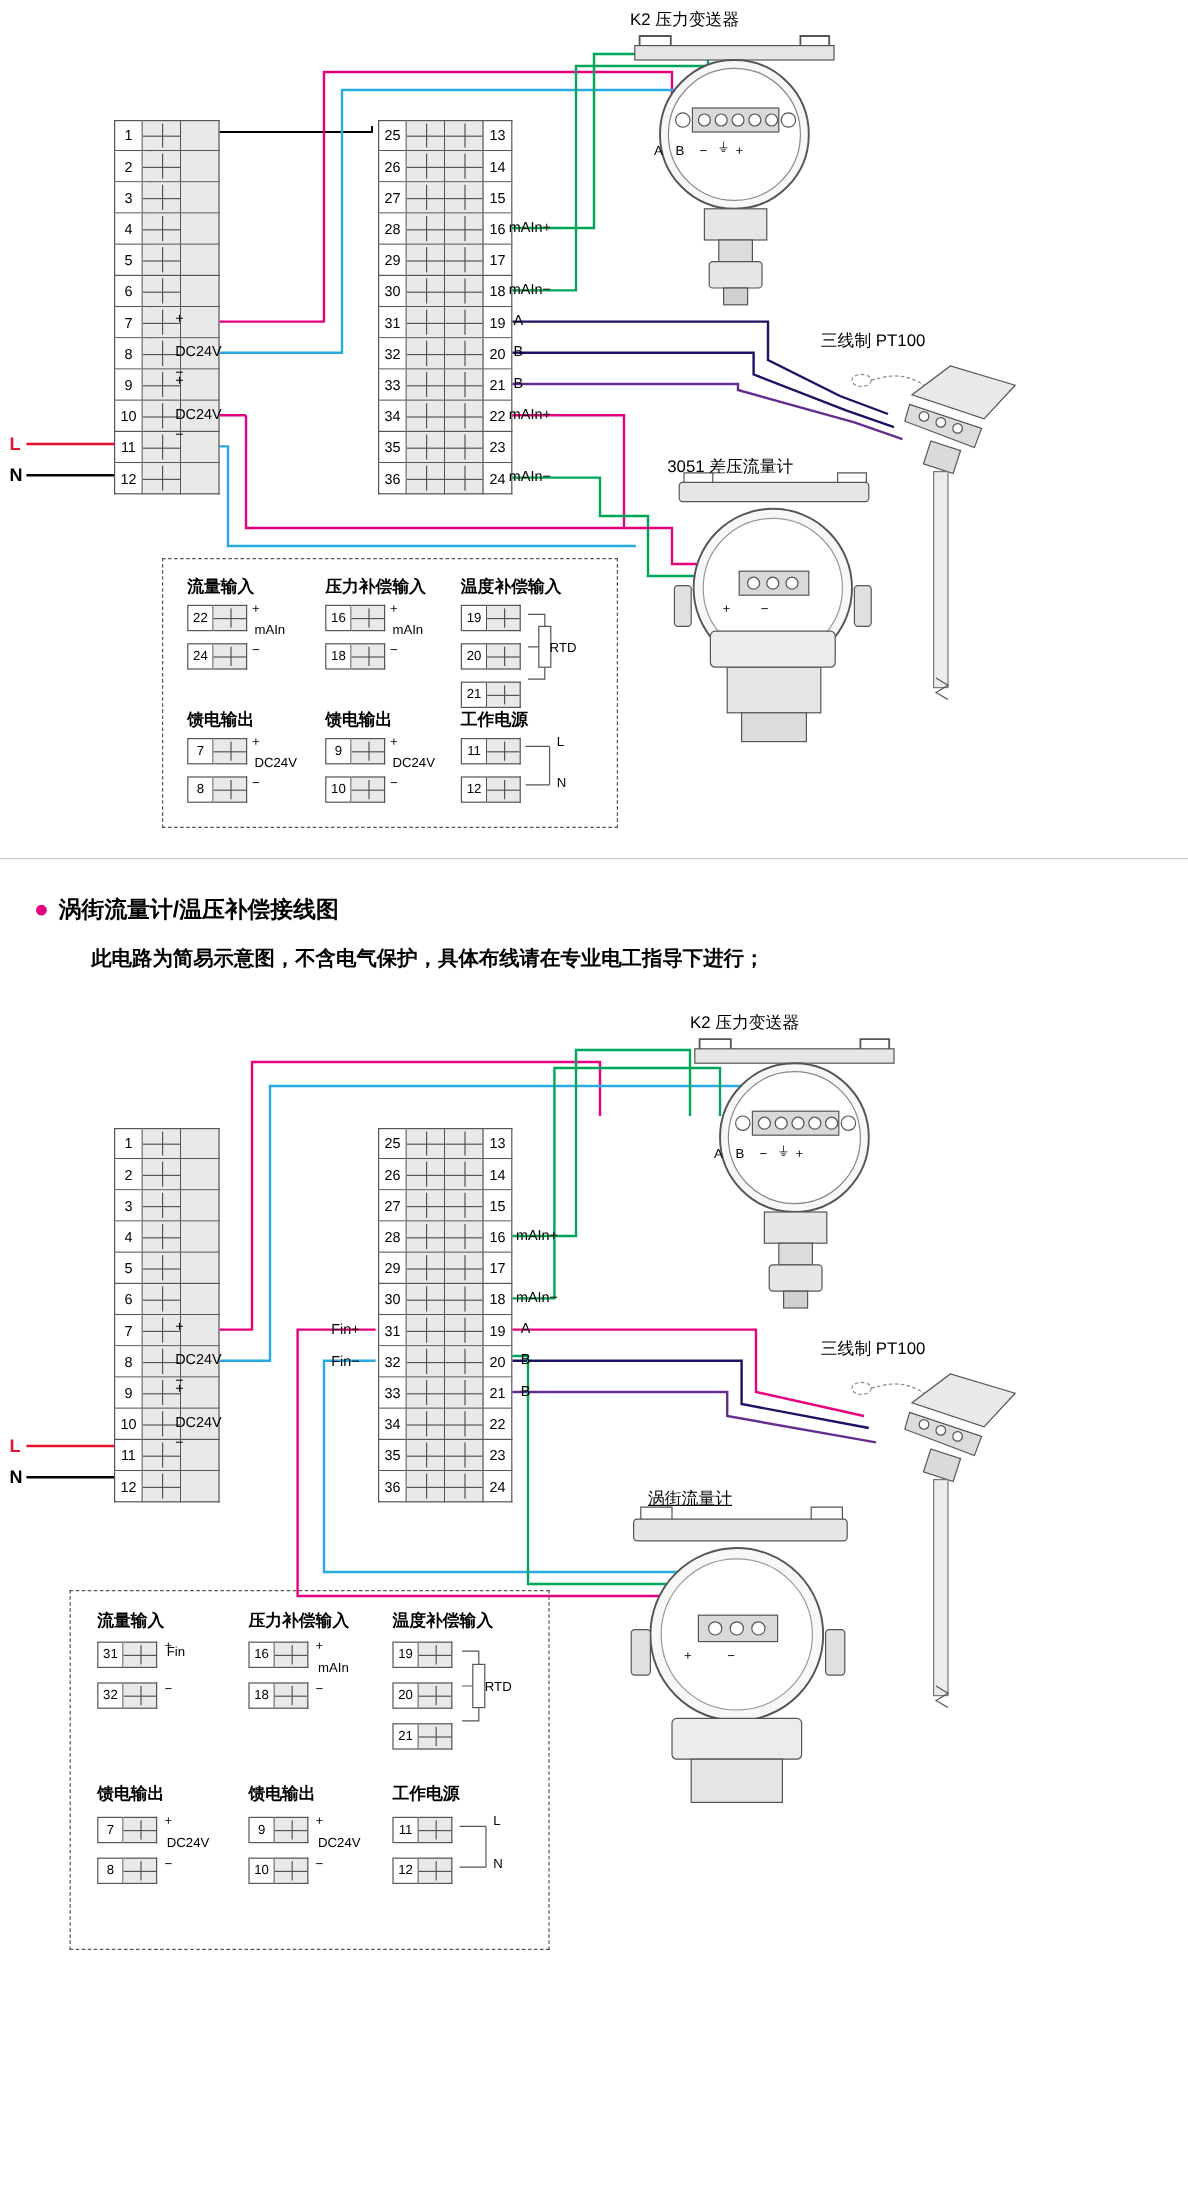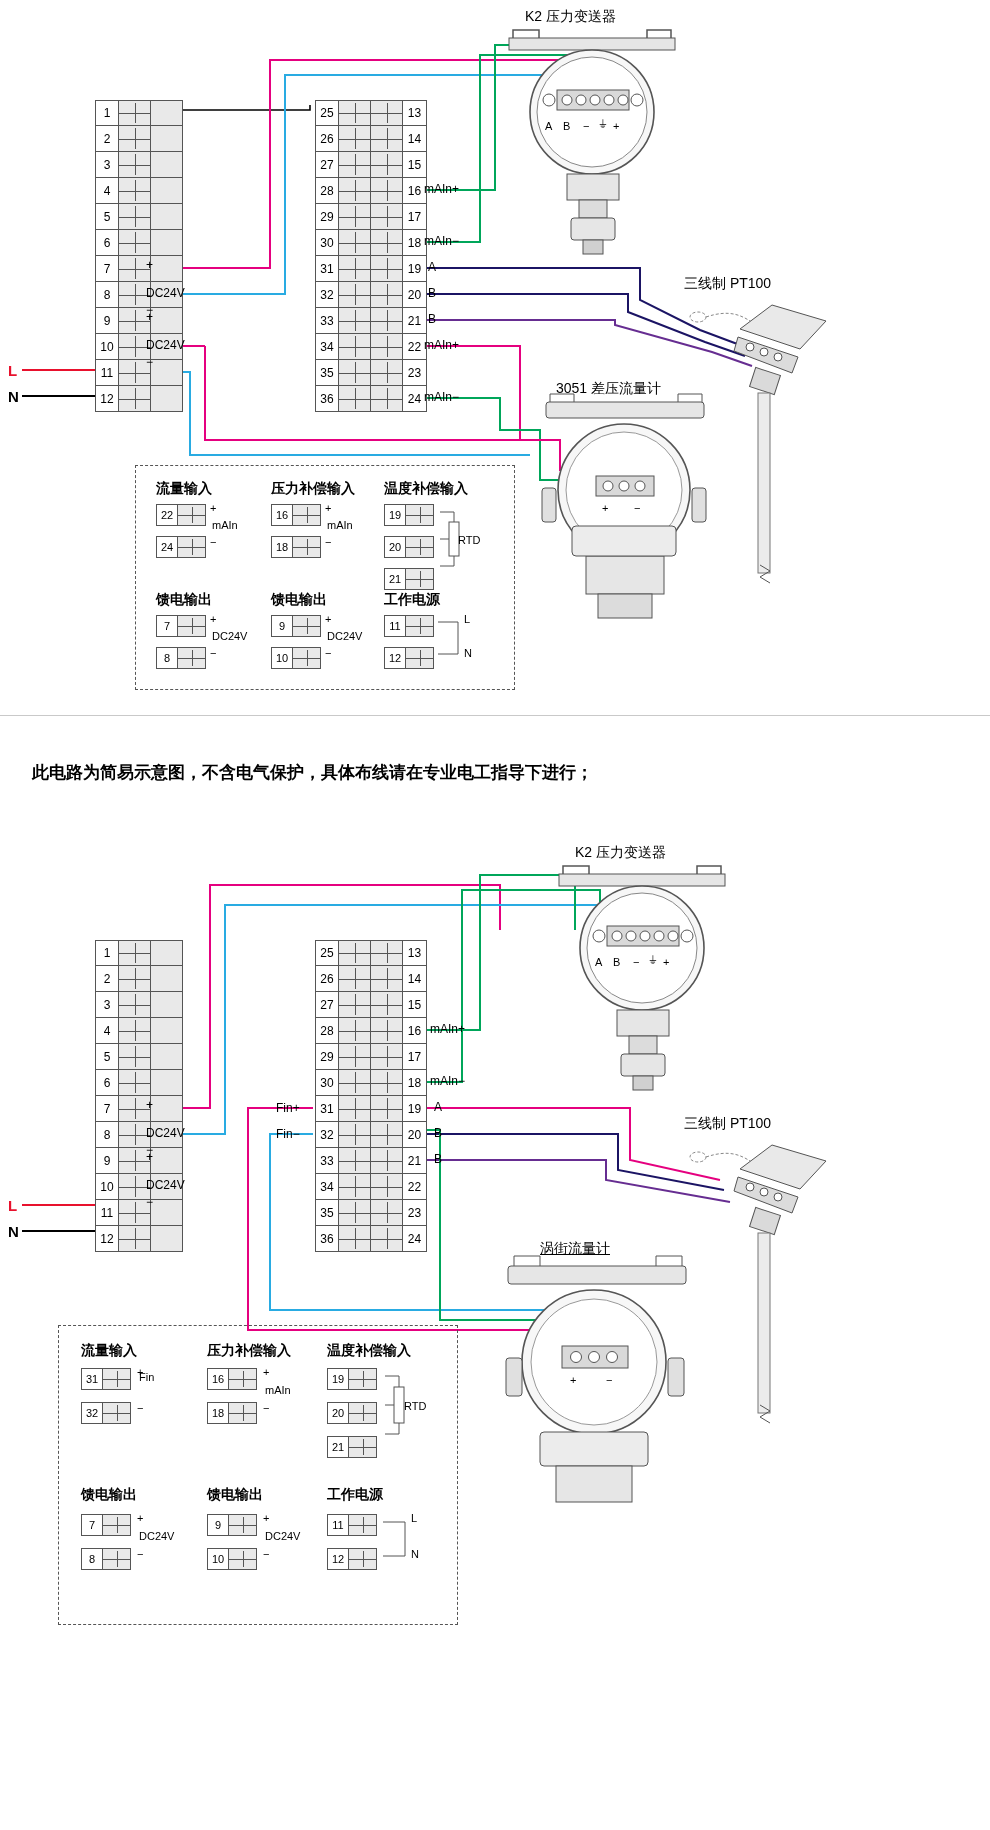--- a/index.html
+++ b/index.html
@@ -21,21 +21,21 @@
     background:#c9c9c9;
   }
 
   
   .section-head { position:absolute; left:0; top:745px; width:990px; }
   .bullet-row { display:flex; align-items:center; gap:10px; padding-left:30px; }
   .bullet {
     width:9px; height:9px; border-radius:50%; background:#e5007f; flex:0 0 auto;
   }
   .bullet-title { font-size:19px; font-weight:bold; color:#000; }
-  .sub-note { padding-left:32px; margin-top:16px; font-size:17px; font-weight:bold; color:#000; }
+  .sub-note { padding-left:76px; margin-top:16px; font-size:17px; font-weight:bold; color:#000; }
 
   
   .term-block { position:absolute; }
   .term-row {
     display:flex; align-items:stretch;
     height:26px;
   }
   .term-num {
     width:24px; border:1px solid #555; border-top:none; background:#fff;
     font-size:12px; display:flex; align-items:center; justify-content:center;
@@ -72,21 +72,21 @@
   }
   .mini-cell::before { content:""; position:absolute; left:0; right:0; top:50%; height:1px; background:#555; }
   .mini-cell::after { content:""; position:absolute; left:50%; top:2px; bottom:2px; width:1px; background:#555; }
 
   .lbl { position:absolute; font-size:12px; white-space:nowrap; }
   .lbl.sm { font-size:11px; }
   .lbl.bold { font-weight:bold; }
   .lbl.big { font-size:14px; }
 
   svg.wires { position:absolute; left:0; top:0; overflow:visible; }
-  .dev { position:absolute; }
+  .dev { position:absolute;padding-left:20px; }
 </style>
 </head>
 <body>
 
 <div class="diagram" id="diagram-1">
 
   <svg class="wires" width="990" height="720">
 
     <polyline points="125,110 310,110 310,105" fill="none" stroke="#000" stroke-width="1.6"></polyline>
     <polyline points="125,110 125,300" fill="none" stroke="#000" stroke-width="1.6"></polyline>
@@ -443,20 +443,24 @@
       <polyline points="22,6 22,38" fill="none" stroke="#555"></polyline>
     </svg>
     <div class="lbl sm" style="left:328px; top:147px;">L</div>
     <div class="lbl sm" style="left:328px; top:181px;">N</div>
   </div>
 </div>
 
 <div class="divider"></div>
 
 <div class="section-head">
+  <div class="bullet-row">
+    <span class="bullet"></span>
+    <span class="bullet-title">涡街流量计/温压补偿接线图</span>
+  </div>
   <div class="sub-note">此电路为简易示意图，不含电气保护，具体布线请在专业电工指导下进行；</div>
 </div>
 
 <div class="diagram" id="diagram-2">
 
   <svg class="wires" width="990" height="1000">
 
     <polyline points="133,278 210,278 210,55 500,55 500,100" fill="none" stroke="#e5007f" stroke-width="2"></polyline>
 
     <polyline points="133,304 225,304 225,75 640,75 640,100" fill="none" stroke="#29abe2" stroke-width="2"></polyline>

